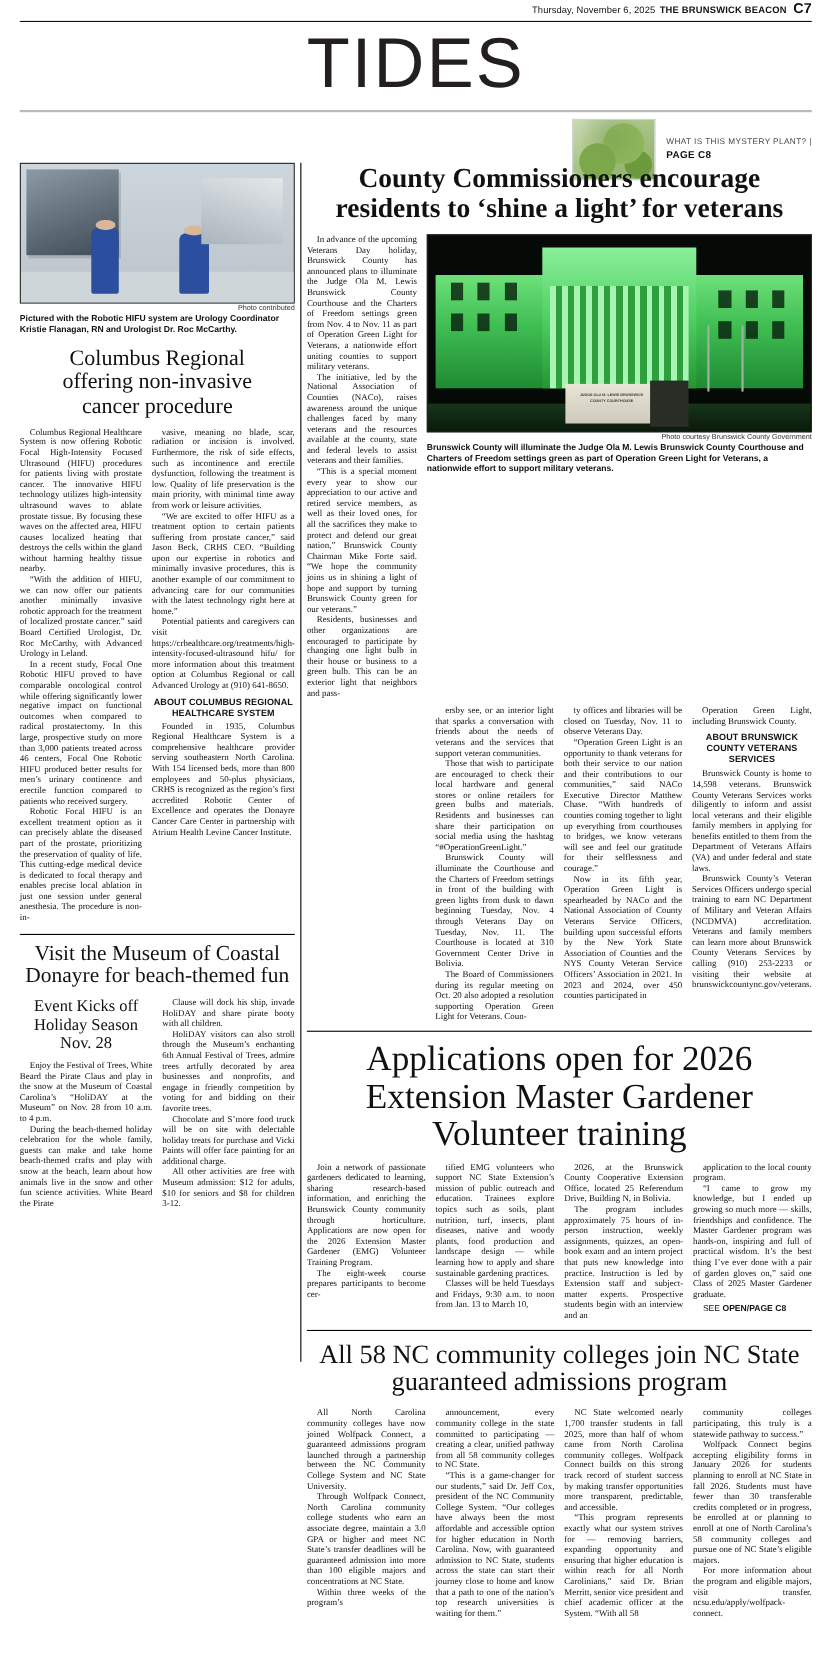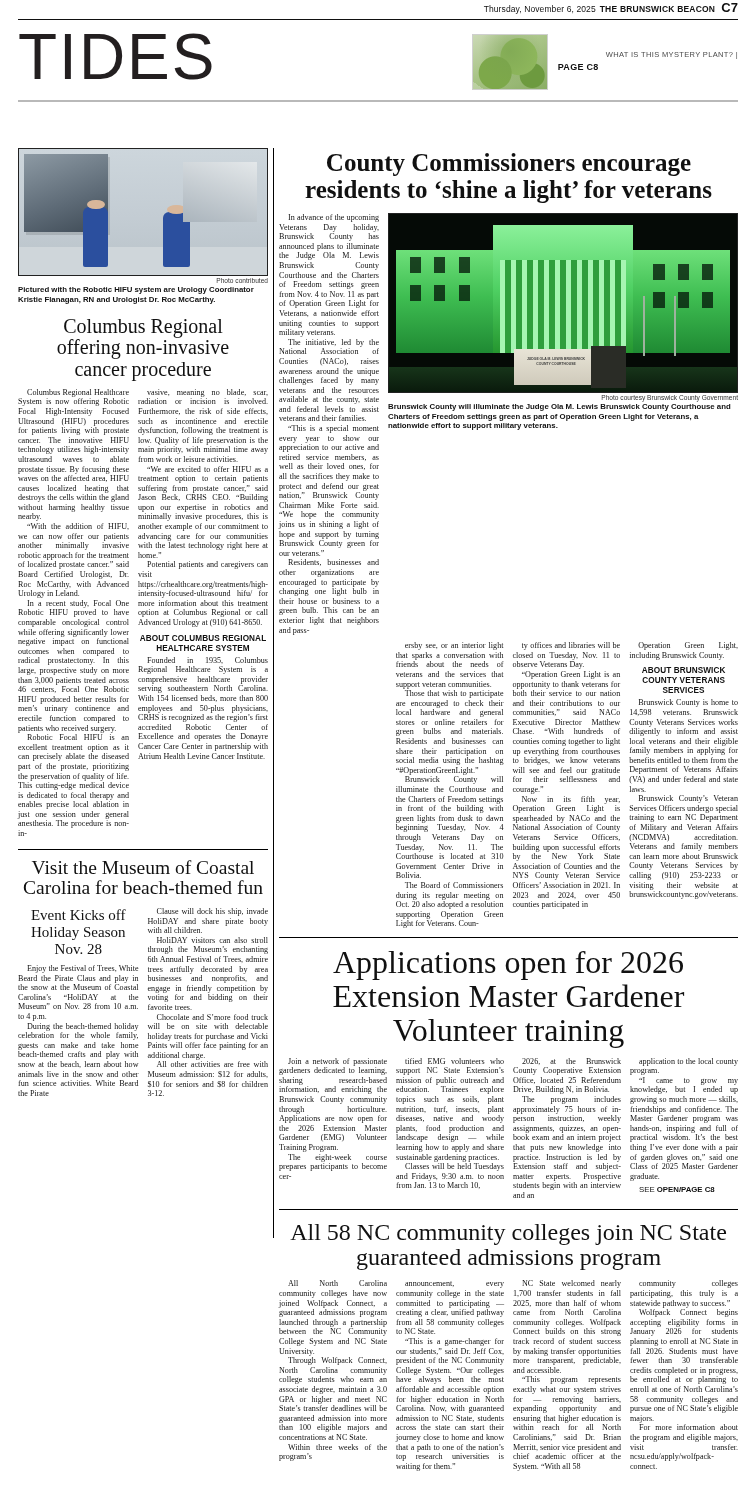--- a/index.html
+++ b/index.html
@@ -19,21 +19,21 @@
     font-family:"Liberation Sans", sans-serif;
     font-size:8.5px; letter-spacing:.1px; gap:4px;
     color:#111;
   }
   .folio .date { font-weight:400; }
   .folio .paper { font-weight:700; letter-spacing:.2px; }
   .folio .pageno { font-weight:700; font-size:13px; margin-left:2px; }
   .rule-top { border-top:1.6px solid #111; margin-top:4px; }
 
   
-  .masthead { display:flex; align-items:flex-start; height:78px; }
+  .masthead { display:flex; align-items:center; height:78px;flex-direction:column; }
   .tides {
     font-family:"Liberation Sans", sans-serif;
     font-weight:300; font-size:64px; line-height:74px; letter-spacing:2px;
     color:#231f20;
   }
   .teaser { margin-left:auto; display:flex; align-items:center; gap:10px; padding-top:14px; }
   .teaser-photo {
     width:76px; height:56px; border:1px solid #cfcfcf;
     background:
       radial-gradient(circle at 30% 70%, #7da84a 0 16px, transparent 17px),
@@ -42,21 +42,21 @@
       linear-gradient(150deg,#cbd9b6 0%, #a9c487 45%, #8aad65 100%);
     position:relative; overflow:hidden;
   }
   .teaser-photo:after{
     content:""; position:absolute; inset:0;
     background:
       linear-gradient(35deg, rgba(255,255,255,.25) 0 6px, transparent 6px 14px),
       radial-gradient(ellipse at 50% 30%, rgba(120,160,80,.55), transparent 60%);
   }
   .teaser-text { font-family:"Liberation Sans", sans-serif; line-height:1.45; }
-  .teaser-line1 { font-size:7.5px; letter-spacing:.35px; color:#4a4a4a;margin-left:48px; }
+  .teaser-line1 { font-size:7.5px; letter-spacing:.35px; color:#4a4a4a; }
   .teaser-line2 { font-size:9px; font-weight:700; letter-spacing:.3px; color:#111; }
   .rule-mast { border-top:2px solid #b9b9b9; margin:2px 0 0 0; }
 
   
   .hr-thin { border-top:1px solid #000; }
 
   .headline {
     font-family:"Liberation Serif", serif; font-weight:700;
     text-align:center; line-height:1.06; color:#111;
   }
@@ -195,21 +195,21 @@
       <div>
         <p class="bt">vasive, meaning no blade, scar, radiation or incision is involved. Furthermore, the risk of side effects, such as incontinence and erectile dysfunction, following the treatment is low. Quality of life preservation is the main priority, with minimal time away from work or leisure activities.</p>
         <p class="bt">“We are excited to offer HIFU as a treatment option to certain patients suffering from prostate cancer,” said Jason Beck, CRHS CEO. “Building upon our expertise in robotics and minimally invasive procedures, this is another example of our commitment to advancing care for our communities with the latest technology right here at home.”</p>
         <p class="bt">Potential patients and caregivers can visit https://crhealthcare.org/treatments/high-intensity-focused-ultrasound hifu/ for more information about this treatment option at Columbus Regional or call Advanced Urology at (910) 641-8650.</p>
         <div class="subhead">ABOUT COLUMBUS REGIONAL HEALTHCARE SYSTEM</div>
         <p class="bt">Founded in 1935, Columbus Regional Healthcare System is a comprehensive healthcare provider serving southeastern North Carolina. With 154 licensed beds, more than 800 employees and 50-plus physicians, CRHS is recognized as the region’s first accredited Robotic Center of Excellence and operates the Donayre Cancer Care Center in partnership with Atrium Health Levine Cancer Institute.</p>
       </div>
     </div>
 
     <div class="hr-thin" style="margin:10px 0 8px;"></div>
-    <div class="headline light" style="font-size:19.5px; margin:0 0 8px;">Visit the Museum of Coastal Carolina for beach-themed fun</div>
+    <div class="headline light" style="font-size:19.5px; margin:0 0 8px;">Visit the Museum of Coastal Donayre for beach-themed fun</div>
 
     <div class="cols2">
       <div>
         <div class="headline light" style="font-size:15px; line-height:17px; margin:0 0 6px;">Event Kicks off Holiday Season Nov. 28</div>
         <p class="bt">Enjoy the Festival of Trees, White Beard the Pirate Claus and play in the snow at the Museum of Coastal Carolina’s “HoliDAY at the Museum” on Nov. 28 from 10 a.m. to 4 p.m.</p>
         <p class="bt">During the beach-themed holiday celebration for the whole family, guests can make and take home beach-themed crafts and play with snow at the beach, learn about how animals live in the snow and other fun science activities. White Beard the Pirate</p>
       </div>
       <div>
         <p class="bt">Clause will dock his ship, invade HoliDAY and share pirate booty with all children.</p>
         <p class="bt">HoliDAY visitors can also stroll through the Museum’s enchanting 6th Annual Festival of Trees, admire trees artfully decorated by area businesses and nonprofits, and engage in friendly competition by voting for and bidding on their favorite trees.</p>

